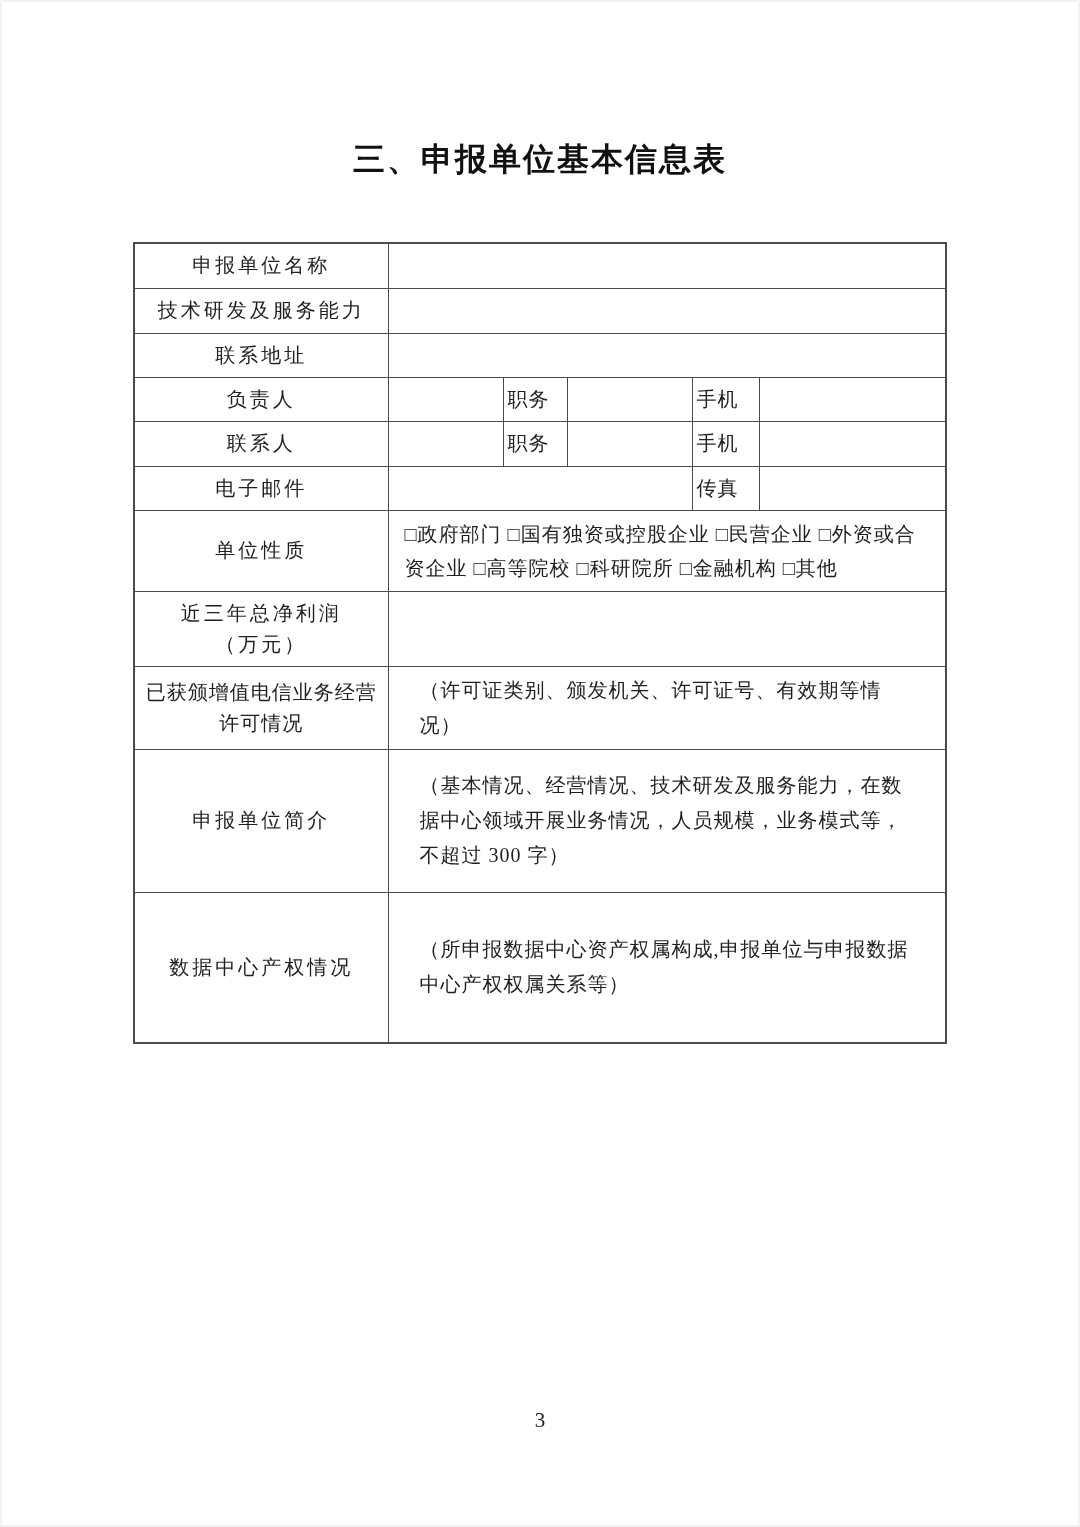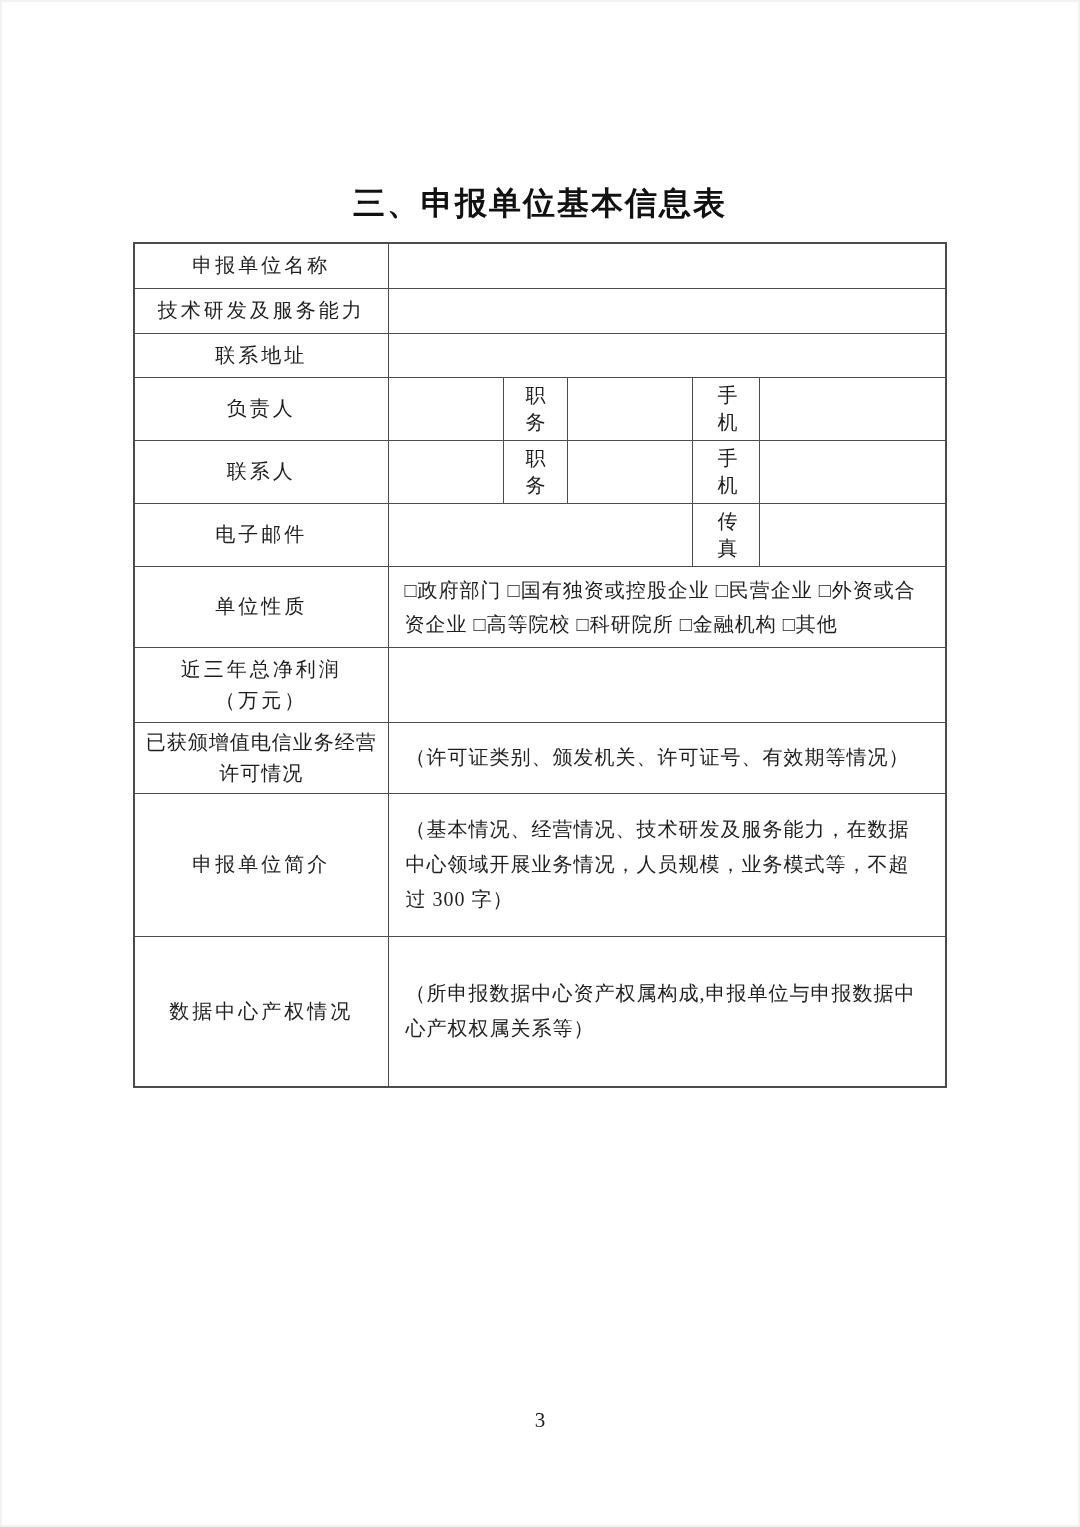--- a/index.html
+++ b/index.html
@@ -24,21 +24,20 @@
     position: absolute;
     top: 138px;
     left: 0;
     width: 100%;
     text-align: center;
     font-family: Liberation Serif, serif;
     font-weight: bold;
     font-size: 32px;
     letter-spacing: 2px;
     color: #111111;
-    margin-top: 44px;
   }
   table.form-table {
     position: absolute;
     left: 133px;
     top: 242px;
     width: 812px;
     border-collapse: collapse;
     table-layout: fixed;
     border: 2px solid #4c4c4c;
     font-size: 20px;
@@ -56,33 +55,33 @@
     line-height: 1.55;
   }
   td.label-cell.small-spacing {
     letter-spacing: 1px;
   }
   td.value-cell {
     padding: 4px 12px;
     letter-spacing: 1px;
   }
   td.hint-cell {
-    padding: 6px 17px;
+    padding: 6px 31px;
     letter-spacing: 1px;
     line-height: 1.75;
   }
   td.options-cell {
     padding: 6px 16px;
     letter-spacing: 1px;
     line-height: 1.7;
   }
   td.sub-label-cell {
-    text-align: right;
+    text-align: left;
     letter-spacing: 1px;
-    padding: 4px 20px;
+    padding: 4px 4px;
   }
   .page-number {
     position: absolute;
     top: 1408px;
     left: 0;
     width: 100%;
     text-align: center;
     font-size: 21px;
     color: #1f1f1f;
   }

